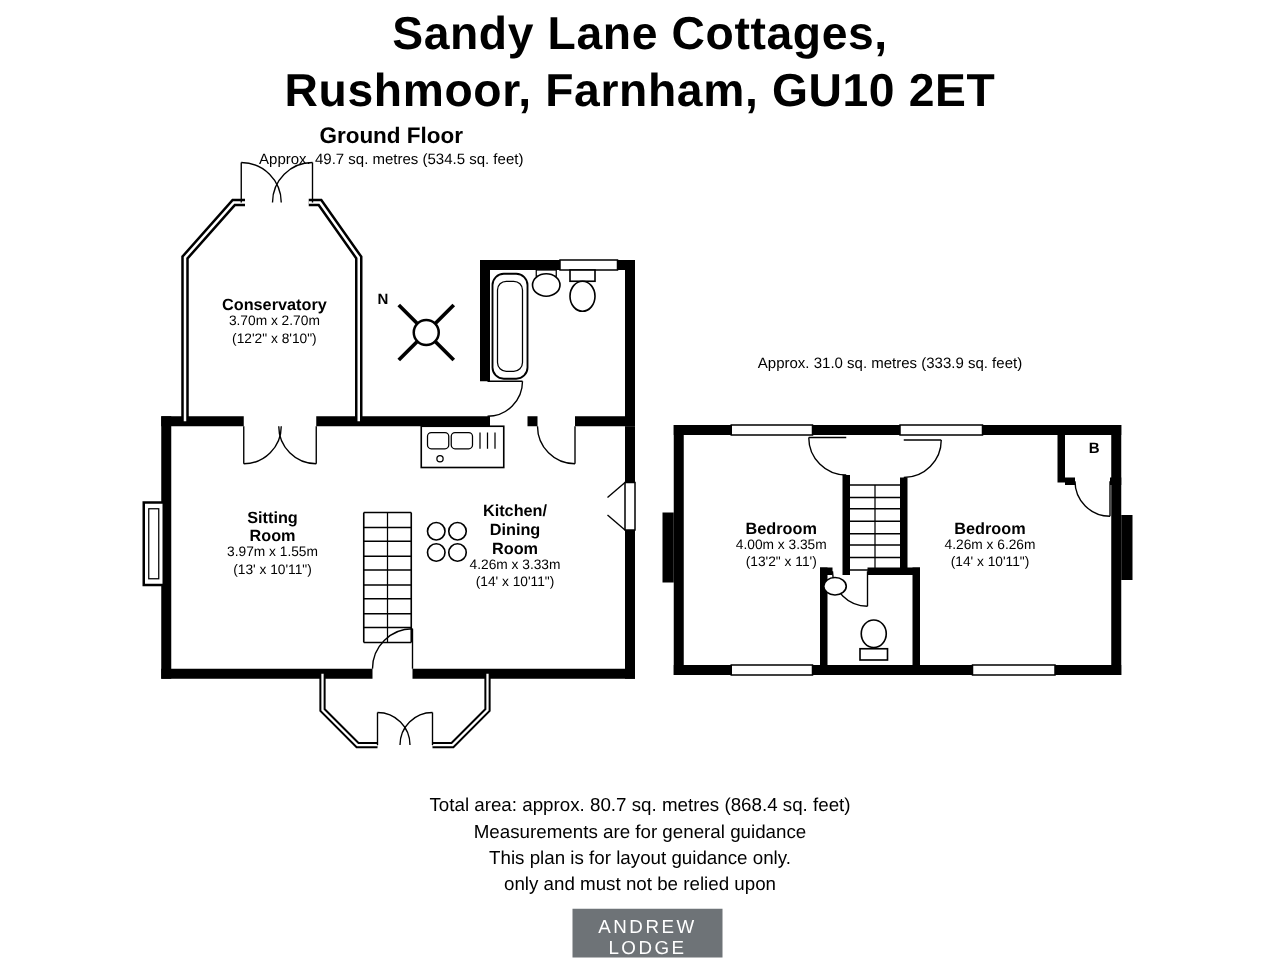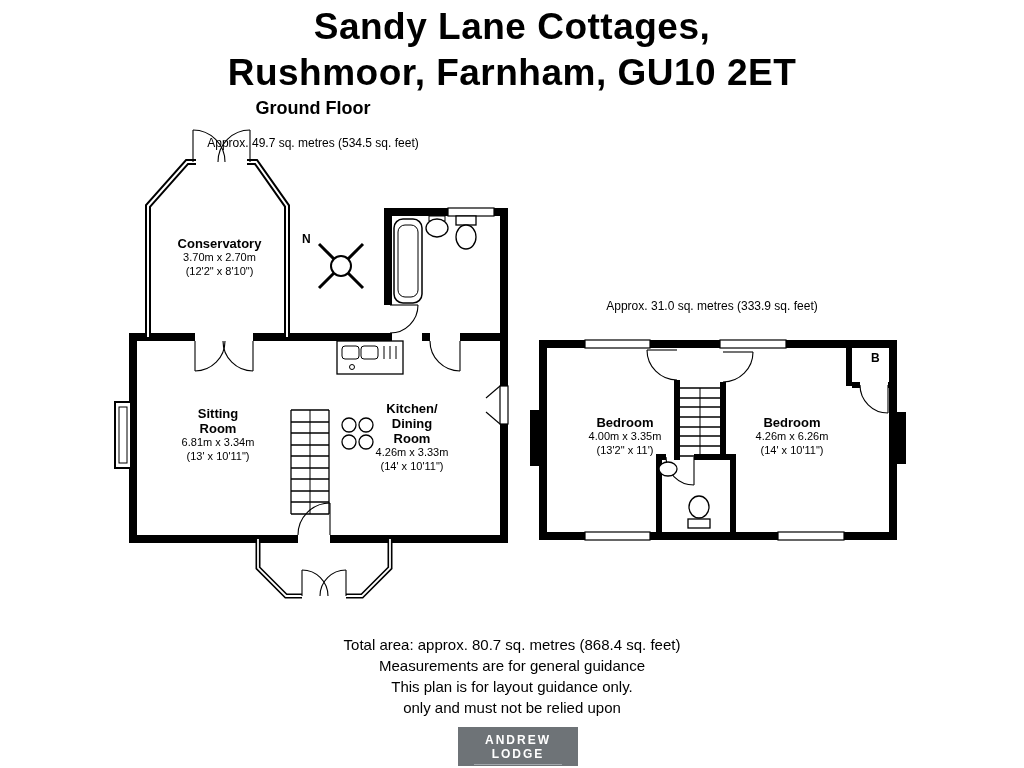--- a/index.html
+++ b/index.html
@@ -4,28 +4,28 @@
 <style>
   html,body { margin:0; padding:0; }
   body {
     width:1024px; height:768px; position:relative; overflow:hidden;
     background:#ffffff; color:#000;
     font-family:"Liberation Sans", sans-serif;
   }
   .abs { position:absolute; }
   .title-block { left:0; top:4px; width:1024px; font-size:37px; font-weight:bold; line-height:46px; text-align:center; letter-spacing:0.5px; }
   .floor-heading { font-size:18px; font-weight:bold; text-align:center; }
-  .floor-area { font-size:12px; text-align:center; margin-top:17px; }
+  .floor-area { font-size:12px; text-align:center; margin-top:1px; }
   .room-label { text-align:center; }
   .room-name { font-size:13px; font-weight:bold; line-height:15px; white-space:pre-line; }
   .room-dim { font-size:11px; line-height:13.5px; }
   .tiny-label { font-size:12px; font-weight:bold; }
   .footer-block { left:0; top:634px; width:1024px; text-align:center; font-size:15px; line-height:21px; }
   .logo-box { left:458px; top:727px; width:120px; height:39px; background:#6e7377; text-align:center; }
-  .logo-name { color:#ffffff; font-size:12px; font-weight:bold; letter-spacing:2px; padding-top:6px; }
+  .logo-name { color:#ffffff; font-size:15px; font-weight:normal; letter-spacing:2px; padding-top:6px; }
   .logo-divider { height:1px; background:#a2a7ab; margin:3px 16px 2px 16px; }
   .logo-tagline { color:#c6cacd; font-size:8.5px; letter-spacing:1.5px; }
   svg.plan { position:absolute; left:0; top:0; }
   svg .wall { fill:#000; stroke:none; }
   svg .thin { stroke:#000; stroke-width:1.3; fill:none; }
   svg .door { stroke:#000; stroke-width:1.1; fill:none; }
   svg .fix  { stroke:#000; fill:#fff; }
   svg .win  { fill:#fff; stroke:#000; stroke-width:1.2; }
 </style>
 </head>
@@ -232,21 +232,21 @@
 
 <div class="abs room-label" style="left:152px; top:236px; width:135px;">
   <div class="room-name">Conservatory</div>
   <div class="room-dim">3.70m x 2.70m</div>
   <div class="room-dim">(12'2" x 8'10")</div>
 </div>
 
 <div class="abs room-label" style="left:153px; top:406px; width:130px;">
   <div class="room-name">Sitting
 Room</div>
-  <div class="room-dim">6.81m x 3.34m</div>
+  <div class="room-dim">3.97m x 1.55m</div>
   <div class="room-dim">(13' x 10'11")</div>
 </div>
 
 <div class="abs room-label" style="left:347px; top:401px; width:130px;">
   <div class="room-name">Kitchen/
 Dining
 Room</div>
   <div class="room-dim">4.26m x 3.33m</div>
   <div class="room-dim">(14' x 10'11")</div>
 </div>

